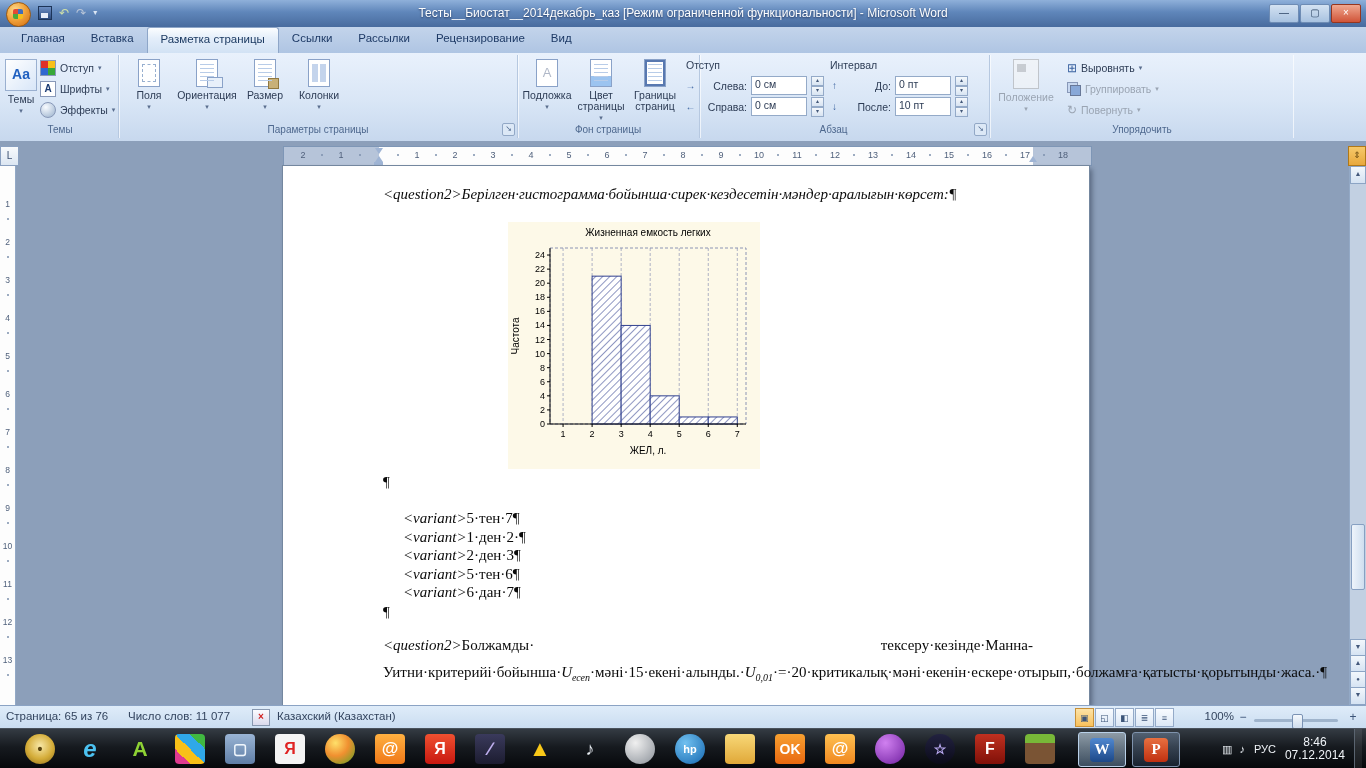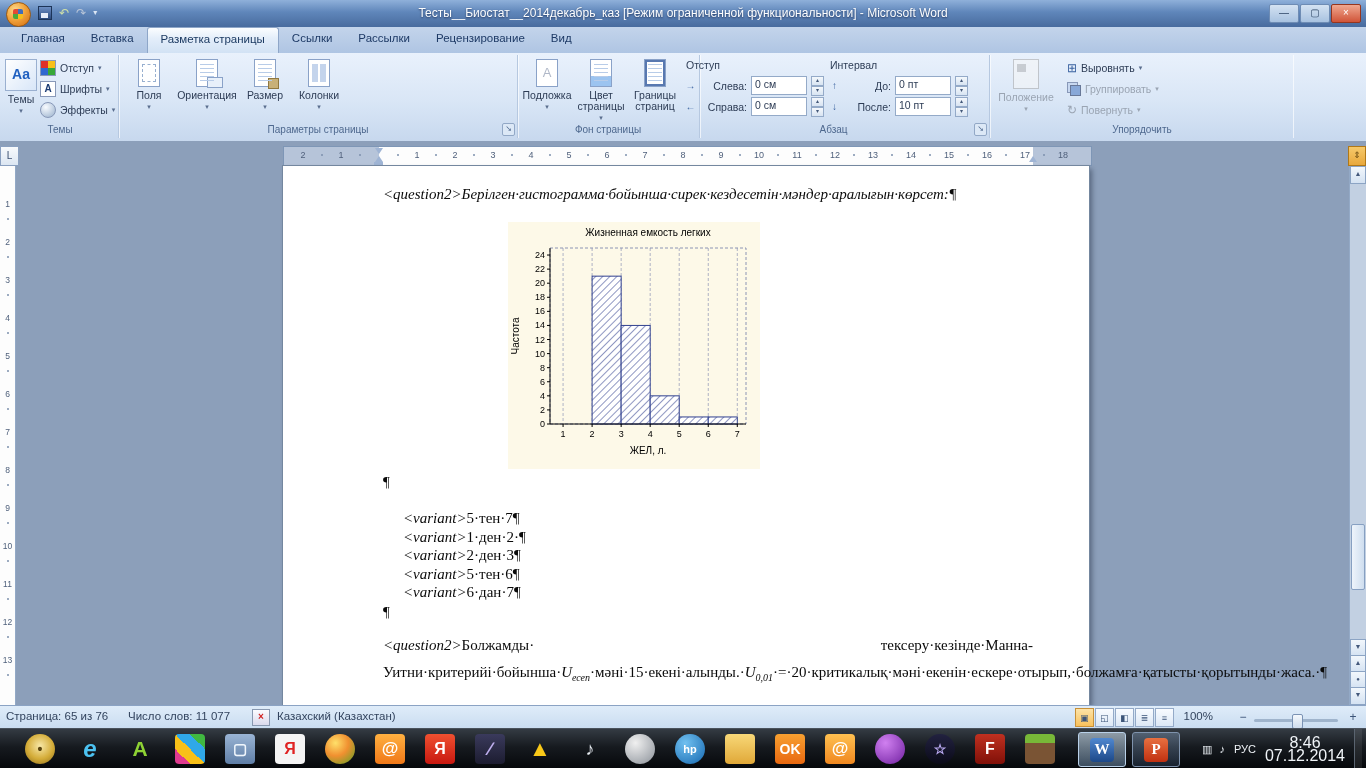--- a/index.html
+++ b/index.html
@@ -145,21 +145,21 @@
   .ticon{width:30px;height:30px;border-radius:4px;display:flex;align-items:center;justify-content:center;font-weight:bold;}
   #tb-windows{position:absolute;left:1078px;top:3px;display:flex;gap:6px;}
   .twin{width:46px;height:33px;border:1px solid #7f93ad;border-radius:3px;display:flex;align-items:center;justify-content:center;
     background:linear-gradient(rgba(150,180,215,.35),rgba(80,110,150,.25));}
   .twin.active{background:linear-gradient(rgba(220,240,255,.55),rgba(140,180,220,.4));border-color:#b8d0e8;}
   .wicon{width:24px;height:24px;border-radius:4px;display:flex;align-items:center;justify-content:center;
     font-weight:bold;font-size:15px;font-family:"Liberation Serif",serif;}
   .tray{position:absolute;right:0;top:0;bottom:0;display:flex;align-items:center;gap:9px;padding-right:4px;color:#fff;}
   .trico{font-size:11px;color:#e8edf2;}
   .lang{font-size:11px;color:#f0f4f8;}
-  .clock{display:flex;flex-direction:column;align-items:center;font-size:16px;line-height:13px;color:#f0f4f8;}
+  .clock{display:flex;flex-direction:column;align-items:center;font-size:12px;line-height:13px;color:#f0f4f8;}
   .sliver{width:7px;height:100%;border-left:1px solid #5a6470;background:rgba(255,255,255,.08);}
 </style>
 </head>
 <body>
 
 <div class="screen">
 
   <div class="titlebar">
     <div class="orb">
         <div class="orbgrid"></div>
@@ -528,21 +528,21 @@
     <span class="st" style="left:128px">Число слов: 11 077</span>
     <span class="spellic" style="left:252px">×</span>
     <span class="st" style="left:277px">Казахский (Казахстан)</span>
     <span class="viewgrp" id="viewbtns">
         <span class="vbtn active">▣</span>
         <span class="vbtn">◱</span>
         <span class="vbtn">◧</span>
         <span class="vbtn">≣</span>
         <span class="vbtn">≡</span>
       </span>
-    <span class="st" style="right:153px">100%</span>
+    <span class="st" style="right:132px">100%</span>
     <span class="zbtn" style="right:116px">−</span>
     <span class="ztrack">
         <i class="zthumb"></i>
       </span>
     <span class="zbtn" style="right:6px">+</span>
   </div>
 
   <div class="task">
     <div id="tb-icons">
         <div class="ticon" style="background: radial-gradient(circle at 50% 40%, rgb(248, 232, 168), rgb(212, 172, 56) 55%, rgb(138, 106, 28)); color: rgb(90, 69, 16); font-size: 14px; border-radius: 50%;">•</div>

